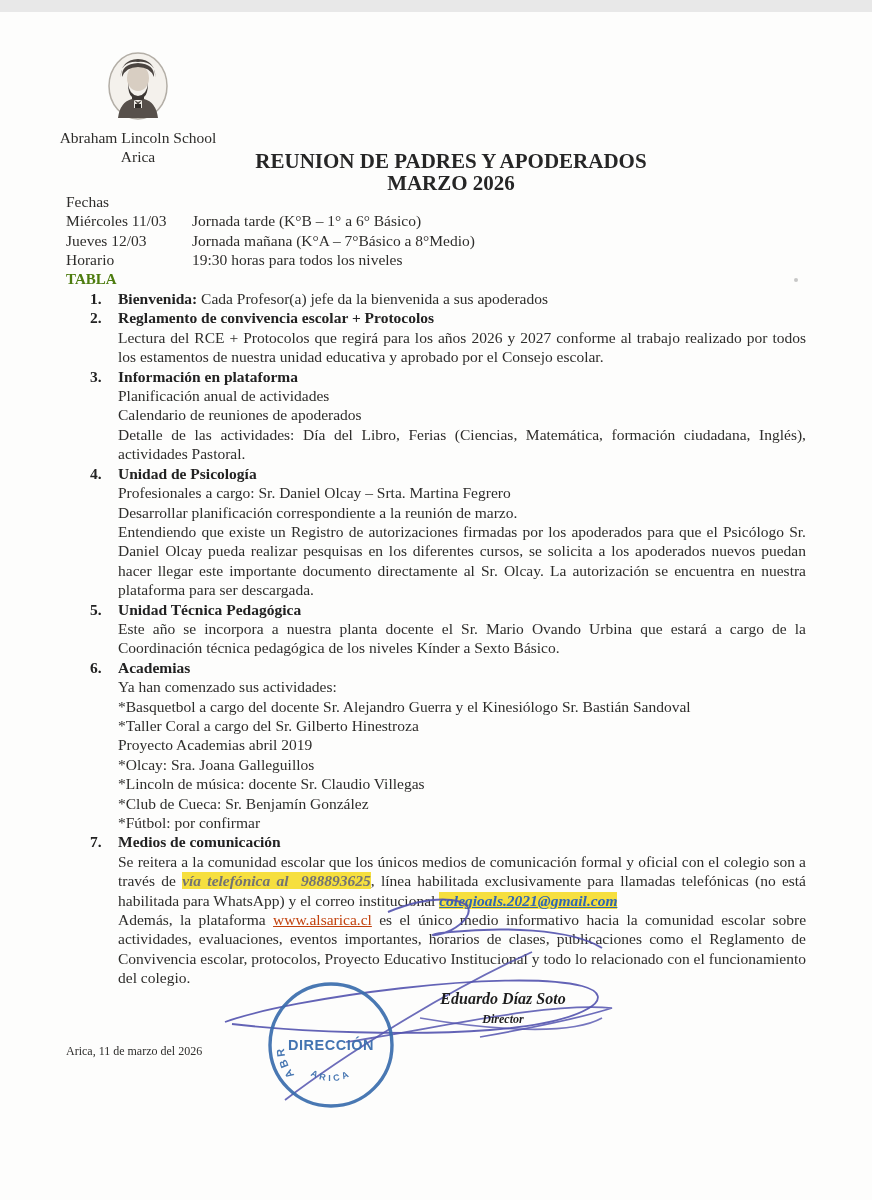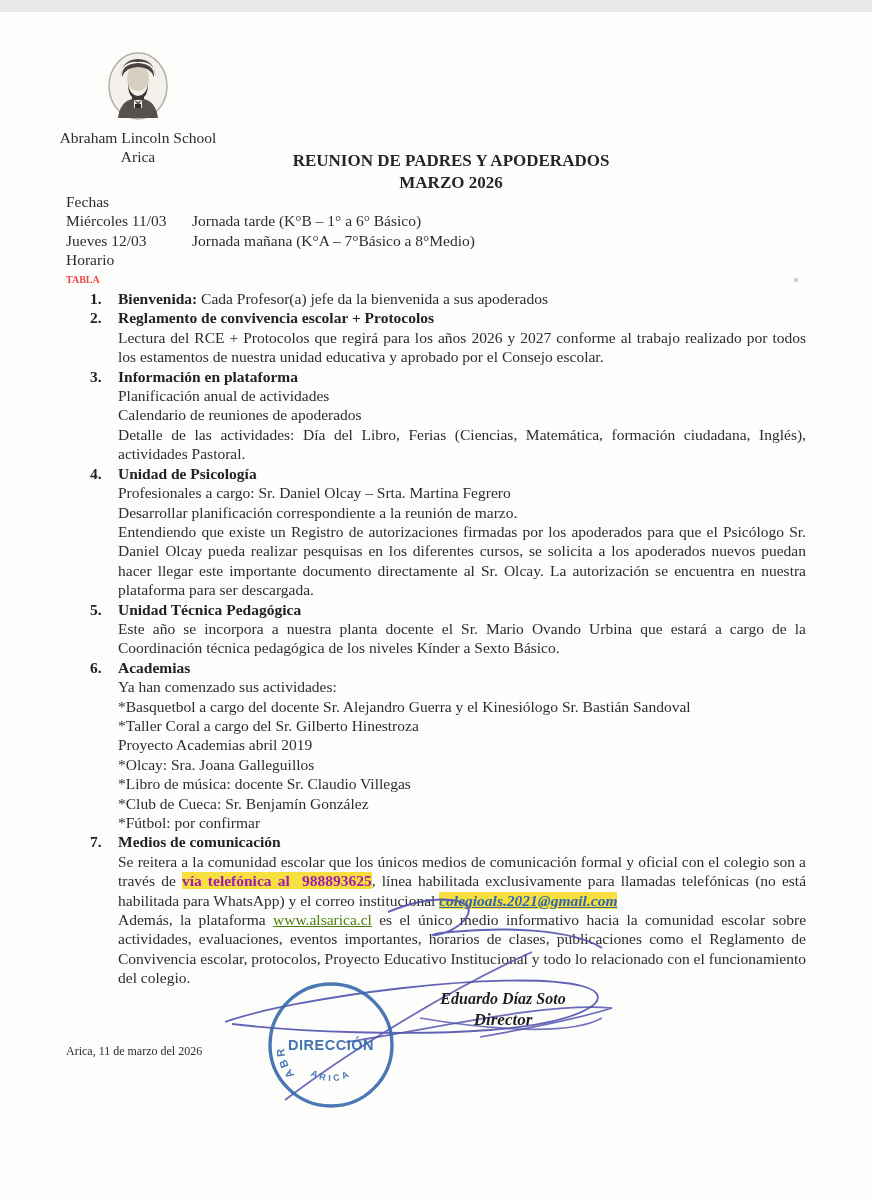--- a/index.html
+++ b/index.html
@@ -10,43 +10,43 @@
     background:#fdfdfc;
     font-family:"Liberation Serif", serif;
     color:#2e2d2b;
     overflow:hidden;
   }
   
   .logo-block{position:absolute;left:58px;top:38px;width:160px;text-align:center;}
   .logo-oval{display:inline-block;}
   .school-name{font-size:15.5px;line-height:19px;margin-top:2px;}
   .school-city{font-size:15.5px;line-height:19px;}
-  .doc-title{position:absolute;left:30px;right:0;top:138px;text-align:center;font-weight:bold;font-size:17px;line-height:22px;color:#262626;}
+  .doc-title{position:absolute;left:30px;right:0;top:138px;text-align:center;font-weight:bold;font-size:21px;line-height:22px;color:#262626;}
   
   .main{position:absolute;left:66px;right:66px;top:180px;font-size:15.5px;line-height:19.4px;}
   .sched-label{}
   .sched-row{display:flex;align-items:flex-end;}
   .sched-term{width:126px;flex:none;}
   .sched-detail{flex:1;}
-  .tabla{font-weight:bold;font-size:10px;color:#ef4444;}
+  .tabla{font-weight:bold;font-size:15px;color:#4d7c0f;}
   
   .agenda-item{display:flex;}
   .item-num{width:28px;flex:none;margin-left:24px;font-weight:bold;color:#222;}
   .item-body{flex:1;}
   .para{}
   .justify{text-align:justify;text-justify:inter-word;}
   .seg-bold{font-weight:bold;color:#222;}
-  .seg-hl-bi{font-weight:bold;background:#f6df3f;color:#a21caf;white-space:pre-wrap;}
+  .seg-hl-bi{font-weight:bold;font-style:italic;background:#f6df3f;color:#737373;white-space:pre-wrap;}
   .seg-email{font-weight:bold;font-style:italic;background:#f6df3f;color:#2f66b3;text-decoration:underline;}
-  .seg-link{color:#4d7c0f;text-decoration:underline;}
+  .seg-link{color:#c2410c;text-decoration:underline;}
   
   .stamp{position:absolute;left:258px;top:960px;}
   .sig-overlay{position:absolute;left:150px;top:878px;pointer-events:none;}
   .signer{position:absolute;left:408px;top:976px;width:190px;text-align:center;font-weight:bold;font-style:italic;font-size:16px;line-height:21px;color:#1e1e1e;}
-  .signer .role{font-size:17px;}
+  .signer .role{font-size:12px;}
   .date-line{position:absolute;left:66px;top:1032px;font-size:12px;}
   .speck{position:absolute;left:794px;top:266px;width:4px;height:4px;border-radius:50%;background:#9b9b9b;opacity:.55;}
 </style>
 </head>
 <body>
 
 <div class="page">
 
   <div class="logo-block">
     <span class="logo-oval">
@@ -75,20 +75,21 @@
     <div class="sched-row">
       <span class="sched-term">Miércoles 11/03</span>
       <span class="sched-detail">Jornada tarde (K°B – 1° a 6° Básico)</span>
     </div>
     <div class="sched-row">
       <span class="sched-term">Jueves 12/03</span>
       <span class="sched-detail">Jornada mañana (K°A – 7°Básico a 8°Medio)</span>
     </div>
     <div class="sched-row">
       <span class="sched-term">Horario</span>
+      <span class="sched-detail">19:30 horas para todos los niveles</span>
     </div>
     <div class="tabla">TABLA</div>
 
     <div>
         <div class="agenda-item">
           <div class="item-num">1.</div>
           <div class="item-body">
             <div class="para"><span class="seg-bold">Bienvenida: </span><span>Cada Profesor(a) jefe da la bienvenida a sus apoderados</span></div>
           </div>
         </div>
@@ -126,21 +127,21 @@
         </div>
         <div class="agenda-item">
           <div class="item-num">6.</div>
           <div class="item-body">
             <div class="para"><span class="seg-bold">Academias</span></div>
             <div class="para"><span>Ya han comenzado sus actividades:</span></div>
             <div class="para"><span>*Basquetbol a cargo del docente Sr. Alejandro Guerra y el Kinesiólogo Sr. Bastián Sandoval</span></div>
             <div class="para"><span>*Taller Coral a cargo del Sr. Gilberto Hinestroza</span></div>
             <div class="para"><span>Proyecto Academias abril 2019</span></div>
             <div class="para"><span>*Olcay: Sra. Joana Galleguillos</span></div>
-            <div class="para"><span>*Libro de música: docente Sr. Claudio Villegas</span></div>
+            <div class="para"><span>*Lincoln de música: docente Sr. Claudio Villegas</span></div>
             <div class="para"><span>*Club de Cueca: Sr. Benjamín González</span></div>
             <div class="para"><span>*Fútbol: por confirmar</span></div>
           </div>
         </div>
         <div class="agenda-item">
           <div class="item-num">7.</div>
           <div class="item-body">
             <div class="para"><span class="seg-bold">Medios de comunicación</span></div>
             <div class="para justify"><span>Se reitera a la comunidad escolar que los únicos medios de comunicación formal y oficial con el colegio son a través de </span><span class="seg-hl-bi">vía telefónica al  988893625</span><span>, línea habilitada exclusivamente para llamadas telefónicas (no está habilitada para WhatsApp) y el correo institucional </span><span class="seg-email">colegioals.2021@gmail.com</span></div>
             <div class="para justify"><span>Además, la plataforma </span><span class="seg-link">www.alsarica.cl</span><span> es el único medio informativo hacia la comunidad escolar sobre actividades, evaluaciones, eventos importantes, horarios de clases, publicaciones como el Reglamento de Convivencia escolar, protocolos, Proyecto Educativo Institucional y todo lo relacionado con el funcionamiento del colegio.</span></div>

